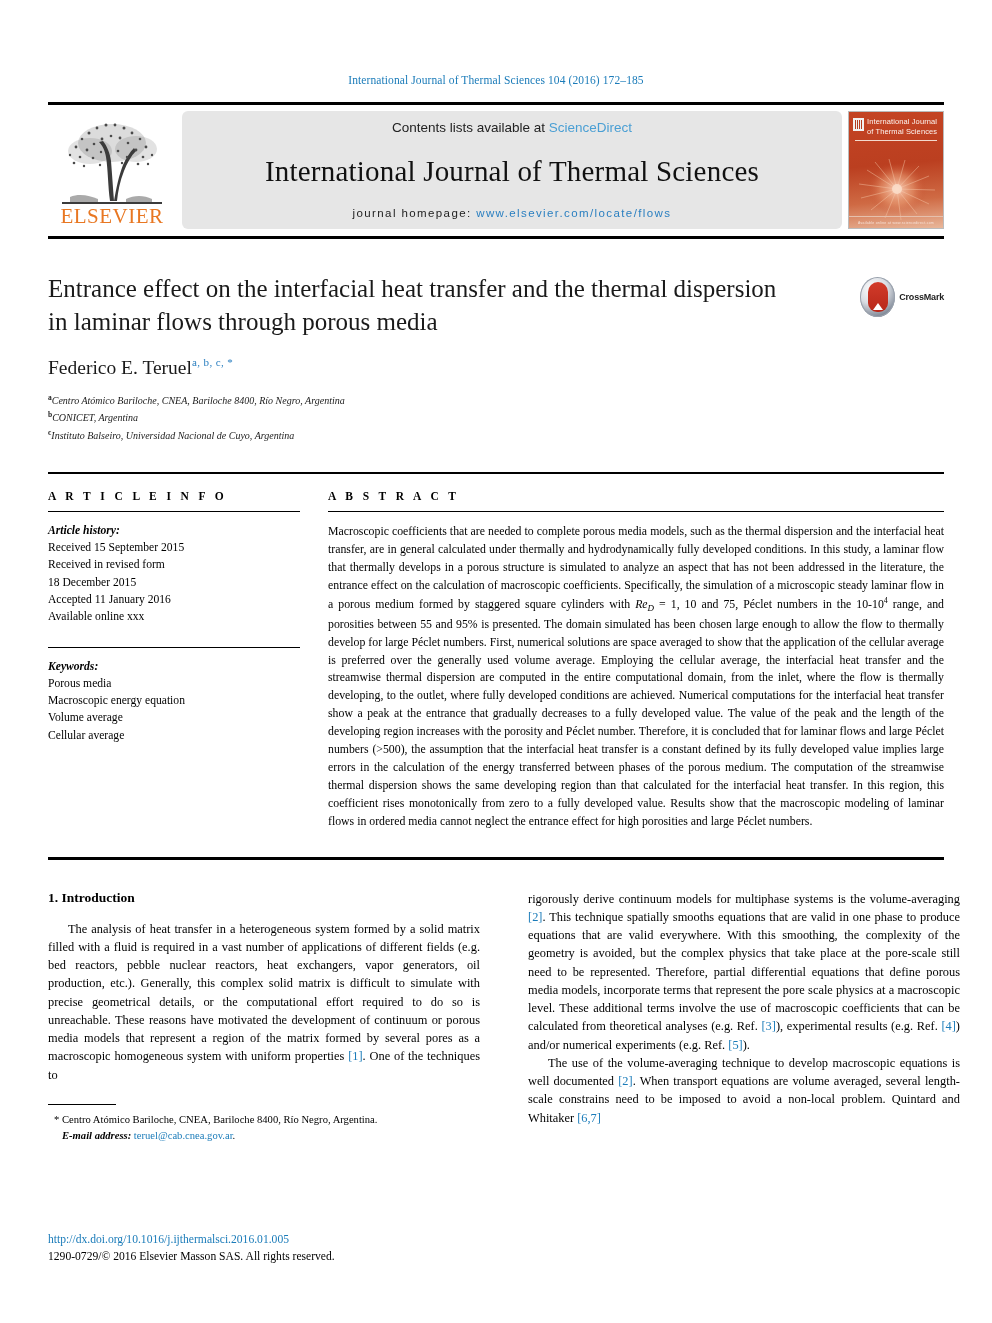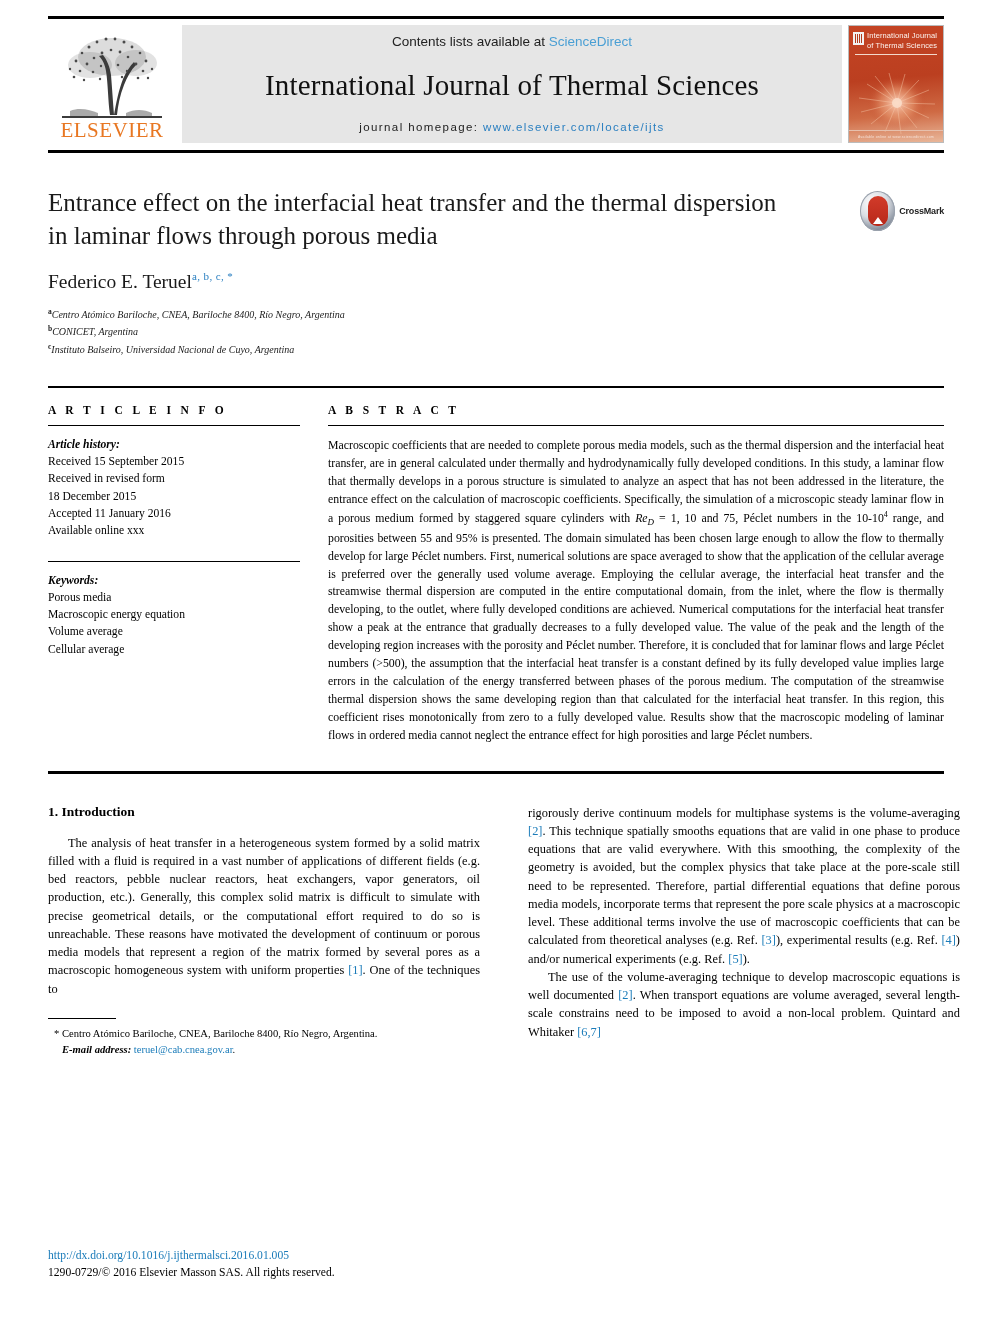--- a/index.html
+++ b/index.html
@@ -68,20 +68,21 @@
   }
   .banner-center {
     flex: 1 1 auto;
     background: #e6e6e6;
     display: flex;
     flex-direction: column;
     align-items: center;
     justify-content: space-between;
     padding: 9px 10px 10px 10px;
     margin: 0 6px;
+    border-radius: 6px;
   }
   .contents-line {
     font-family: "Liberation Sans", sans-serif;
     font-size: 13.5px;
     color: #222;
   }
   .contents-line .sd { color: #4a9fd4; }
   .journal-title {
     font-family: "Liberation Serif", serif;
     font-size: 29px;
@@ -307,20 +308,21 @@
     font-size: 11.6px;
     line-height: 1.45;
   }
   .doi { color: #1a7bb9; }
 </style>
 </head>
 <body>
 
 <div class="page">
 
+  <div class="runhead">International Journal of Thermal Sciences 104 (2016) 172–185</div>
 
   <div class="banner-wrap">
     <div class="banner">
 
       <div class="elsevier-logo">
         <div class="tree">
           <svg width="112" height="88" viewBox="0 0 112 88" xmlns="http://www.w3.org/2000/svg">
             <g fill="#3b3b3b">
               <path d="M54 84 C52 70 52 52 50 40 C49 33 46 28 43 25 L47 24 C51 29 54 36 55 44 C56 56 57 72 58 84 Z"></path>
               <path d="M58 84 C60 72 63 58 67 48 C70 41 74 35 78 31 L80 34 C75 39 71 46 68 54 C64 64 62 74 61 84 Z"></path>
@@ -370,21 +372,21 @@
         </div>
         <div class="elsevier-word">ELSEVIER</div>
       </div>
 
       <div class="banner-center">
         <div class="contents-line">
           <span>Contents lists available at </span><span class="sd">ScienceDirect</span>
         </div>
         <div class="journal-title">International Journal of Thermal Sciences</div>
         <div class="homepage-line">
-          <span>journal homepage: </span><span class="url">www.elsevier.com/locate/ijts</span>
+          <span>journal homepage: </span><span class="url">www.elsevier.com/locate/flows</span>
         </div>
       </div>
 
       <div class="cover">
         <div class="cover-head">
           <div class="cover-mark"></div>
           <div class="cover-title">International Journal of Thermal Sciences</div>
         </div>
         <div class="cover-rule"></div>
         <div class="cover-art">

